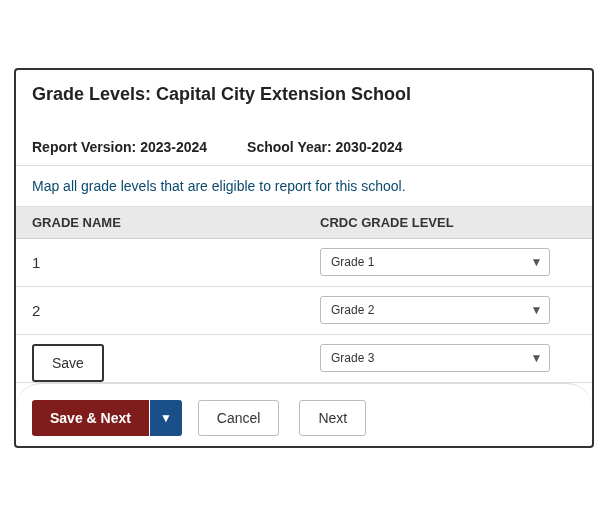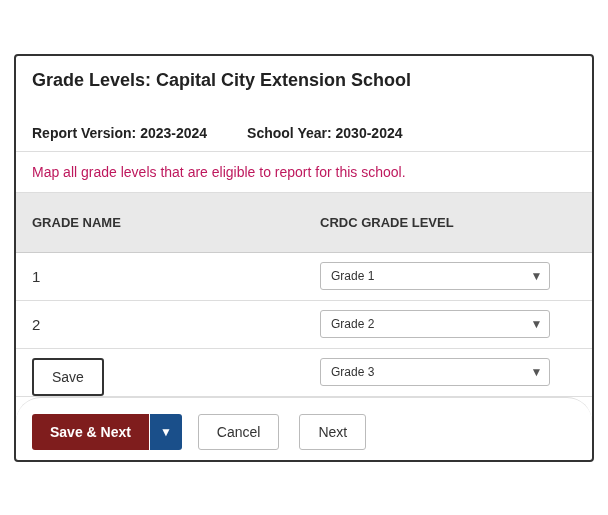--- a/index.html
+++ b/index.html
@@ -39,32 +39,32 @@
     .meta-item {
       font-weight: bold;
       font-size: 14px;
       color: #222;
     }
     .modal-body {
       padding: 0;
     }
     .description {
       padding: 12px 16px;
-      color: #be185d;
+      color: #0c4a6e;
       font-size: 14px;
       border-bottom: 1px solid #ddd;
     }
     .table-header {
       display: grid;
       grid-template-columns: 1fr 1fr;
       background: #e9e9e9;
       border-bottom: 1px solid #ccc;
     }
     .table-header-cell {
-      padding: 22px 16px;
+      padding: 8px 16px;
       font-weight: bold;
       font-size: 13px;
       color: #333;
       text-transform: uppercase;
     }
     .table-row {
       display: grid;
       grid-template-columns: 1fr 1fr;
       border-bottom: 1px solid #ddd;
       align-items: center;

